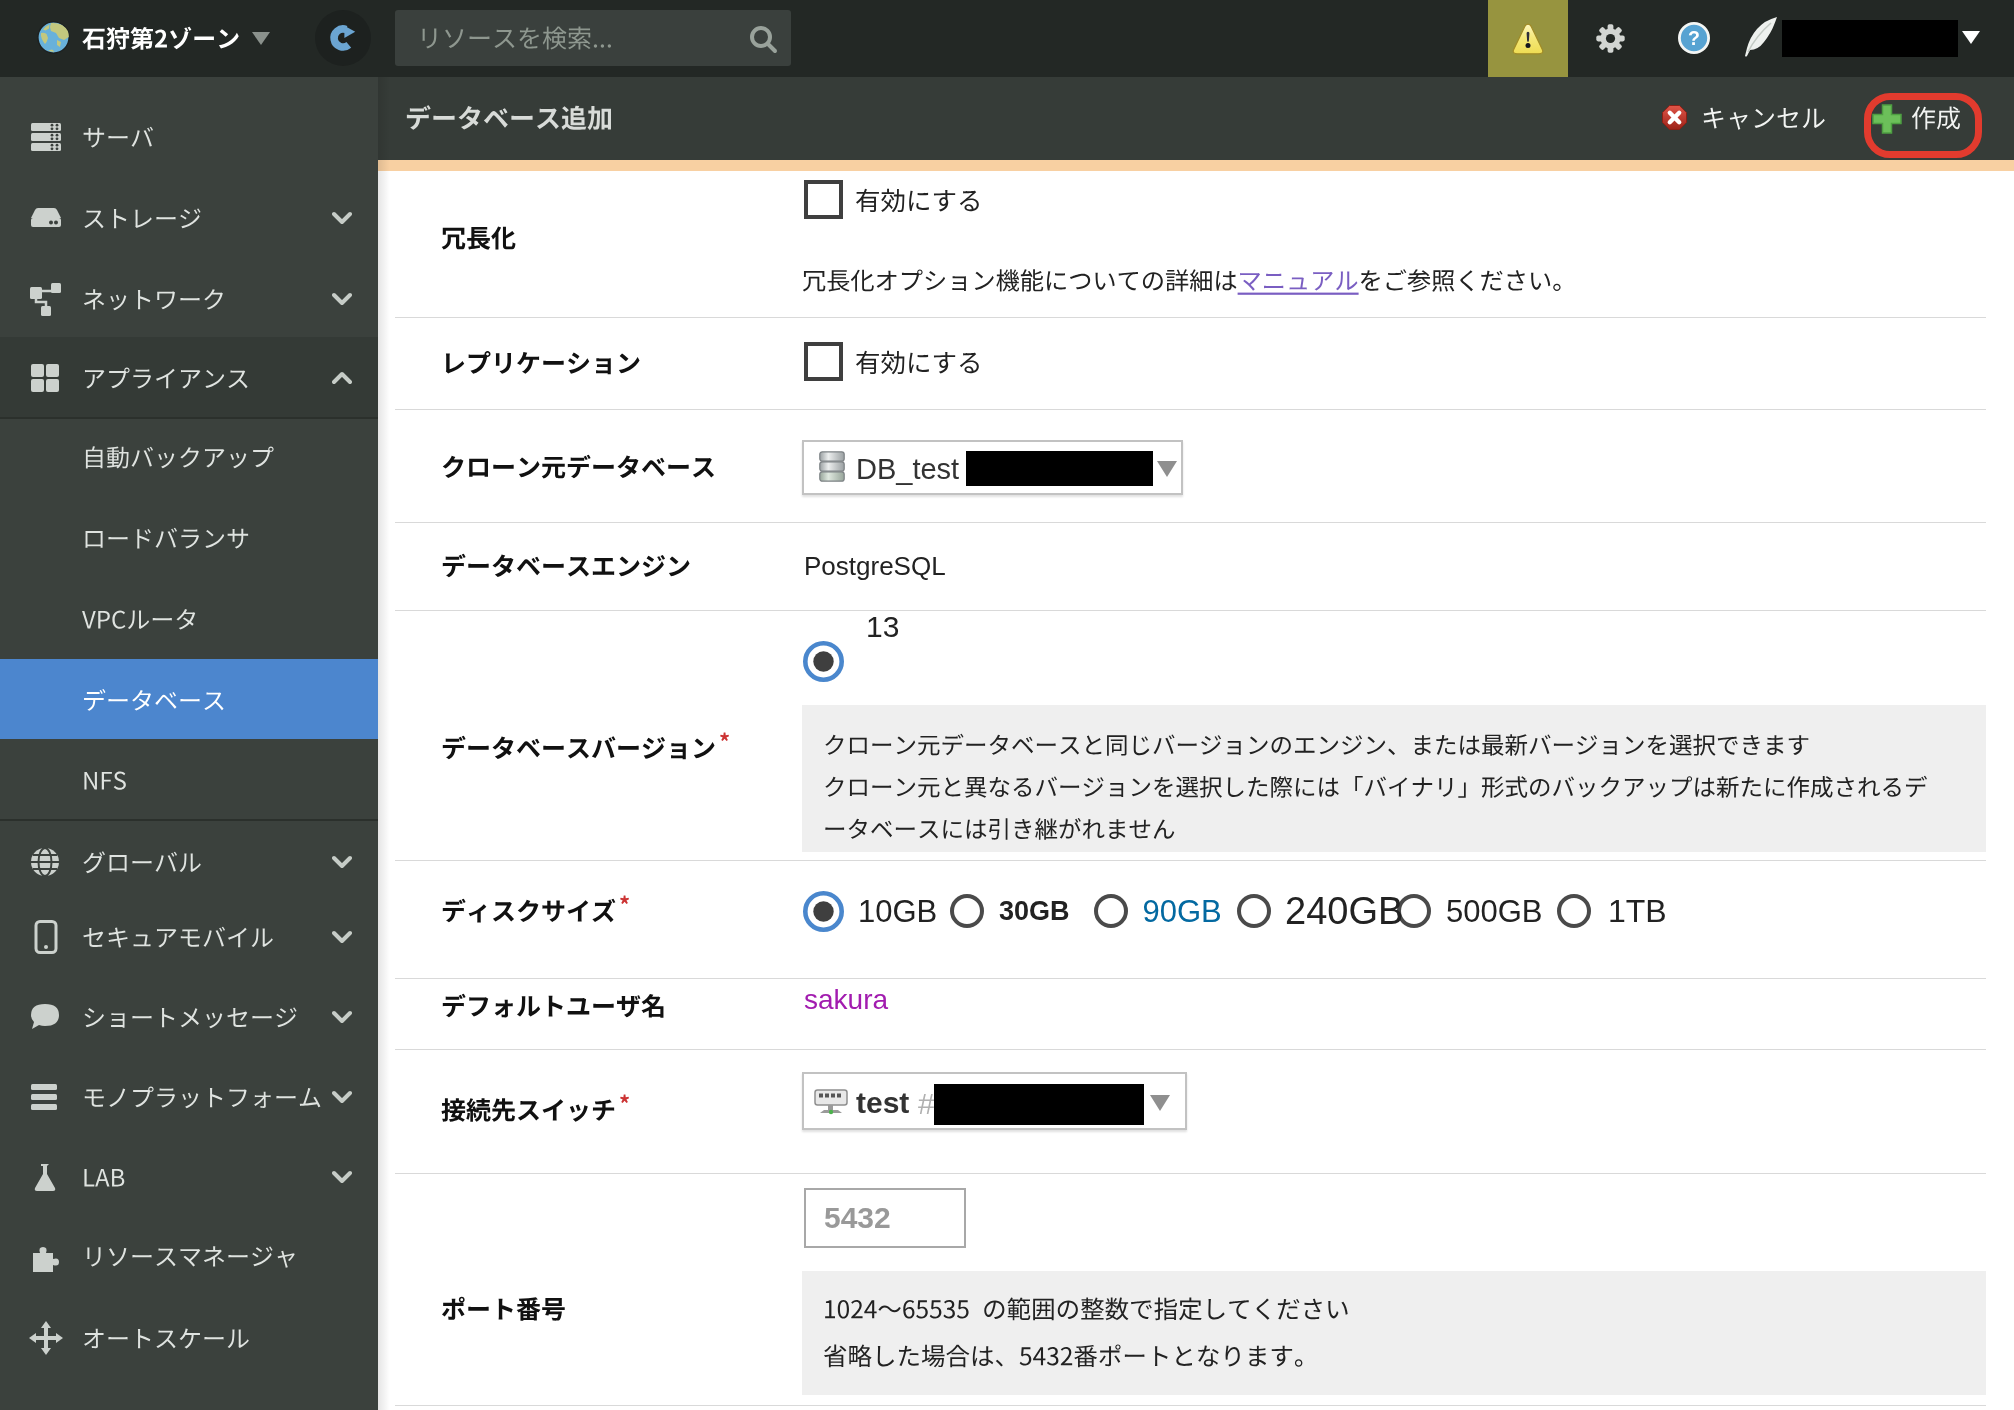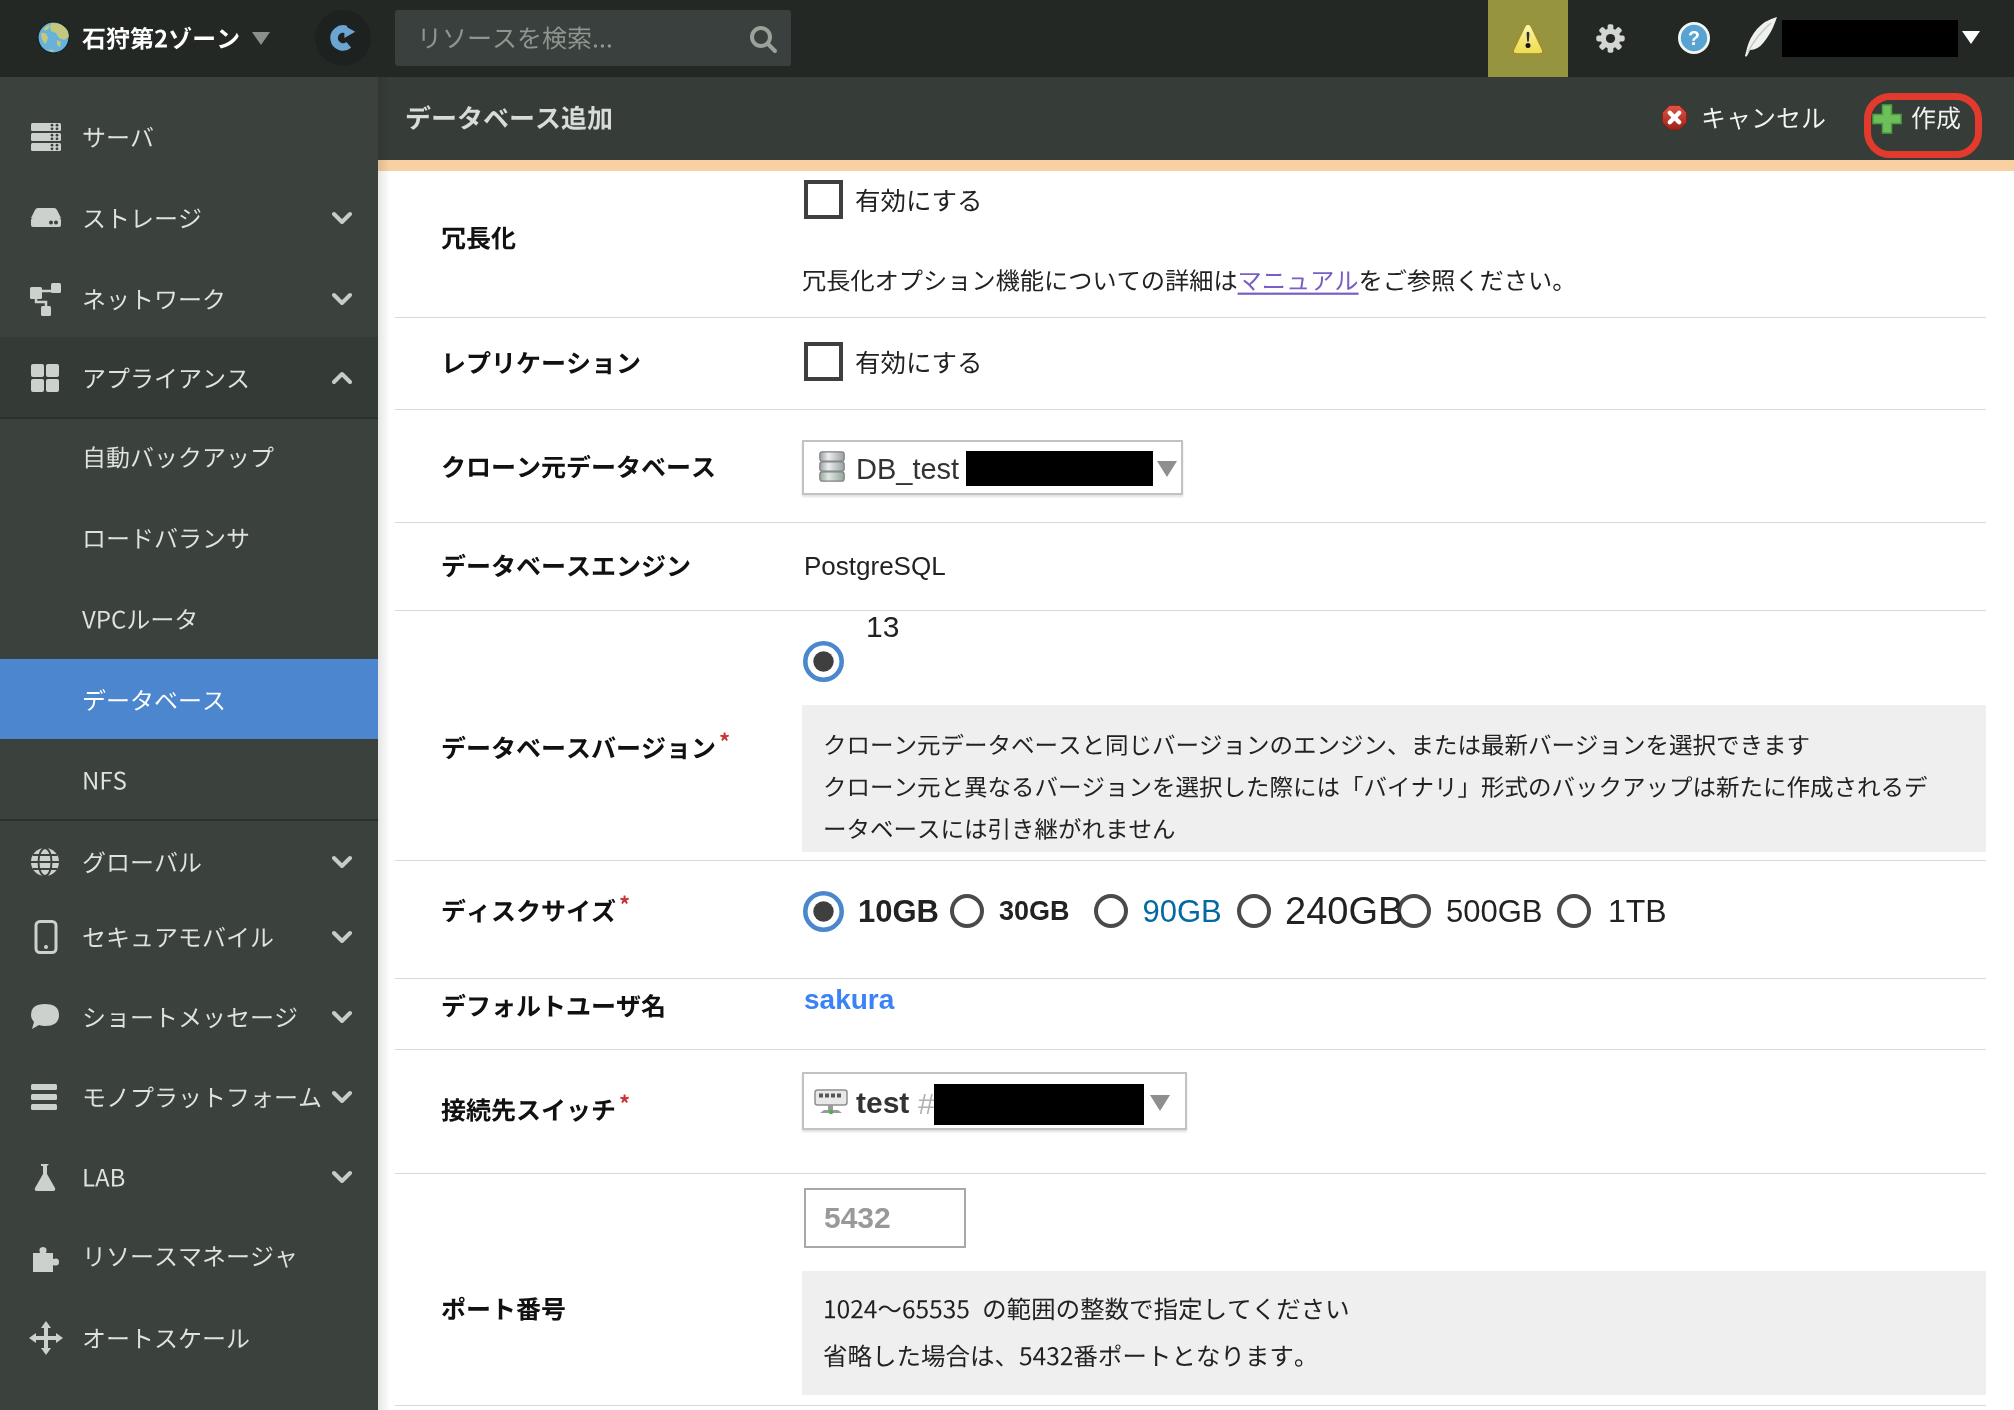--- a/index.html
+++ b/index.html
@@ -974,42 +974,42 @@
     </svg>
     <svg class="ab" style="left:1237px;top:894px" width="34" height="34" viewBox="0 0 34 34">
       <circle cx="17" cy="17" r="15" fill="none" stroke="#4a4a4a" stroke-width="4"></circle>
     </svg>
     <svg class="ab" style="left:1397px;top:894px" width="34" height="34" viewBox="0 0 34 34">
       <circle cx="17" cy="17" r="15" fill="none" stroke="#4a4a4a" stroke-width="4"></circle>
     </svg>
     <svg class="ab" style="left:1557px;top:894px" width="34" height="34" viewBox="0 0 34 34">
       <circle cx="17" cy="17" r="15" fill="none" stroke="#4a4a4a" stroke-width="4"></circle>
     </svg>
-    <div class="ab lt" style="left:858px;top:896.1px;font-size:31px;line-height:31px;color:#222;font-weight:bold">10GB</div>
+    <div class="ab lt" style="left:858px;top:896.1px;font-size:31px;line-height:31px;color:#222;font-weight:normal">10GB</div>
     <div class="ab lt" style="left:999px;top:896.1px;font-size:27px;line-height:31px;color:#222;font-weight:bold">30GB</div>
     <div class="ab lt" style="left:1142.5px;top:896.1px;font-size:31px;line-height:31px;color:#0369a1;font-weight:normal">90GB</div>
     <div class="ab lt" style="left:1285px;top:896.1px;font-size:38px;line-height:31px;color:#222;font-weight:normal">240GB</div>
     <div class="ab lt" style="left:1446px;top:896.1px;font-size:31px;line-height:31px;color:#222;font-weight:normal">500GB</div>
     <div class="ab lt" style="left:1608px;top:896.1px;font-size:32px;line-height:31px;color:#222;font-weight:normal">1TB</div>
     <svg class="ab " style="left:441px;top:986.0px" width="227" height="40" viewBox="0 0 227 40">
       <g fill="#111">
         <g transform="translate(0,29.4) scale(0.025000,-0.025000)">
           <use href="#g62b" x="0"></use>
           <use href="#g144b" x="1000"></use>
           <use href="#g145b" x="2000"></use>
           <use href="#g146b" x="3000"></use>
           <use href="#g147b" x="4000"></use>
           <use href="#g148b" x="5000"></use>
           <use href="#g5b" x="6000"></use>
           <use href="#g149b" x="7000"></use>
           <use href="#g150b" x="8000"></use>
         </g>
       </g>
     </svg>
-    <div class="ab lt" style="left:804px;top:985.8px;font-size:28px;line-height:28px;color:#3b82f6;font-weight:bold">sakura</div>
+    <div class="ab lt" style="left:804px;top:985.8px;font-size:28px;line-height:28px;color:#a21caf;font-weight:normal">sakura</div>
     <svg class="ab " style="left:441px;top:1090.0px" width="177" height="40" viewBox="0 0 177 40">
       <g fill="#111">
         <g transform="translate(0,29.4) scale(0.025000,-0.025000)">
           <use href="#g151b" x="0"></use>
           <use href="#g152b" x="1000"></use>
           <use href="#g153b" x="2000"></use>
           <use href="#g65b" x="3000"></use>
           <use href="#g142b" x="4000"></use>
           <use href="#g154b" x="5000"></use>
           <use href="#g155b" x="6000"></use>

